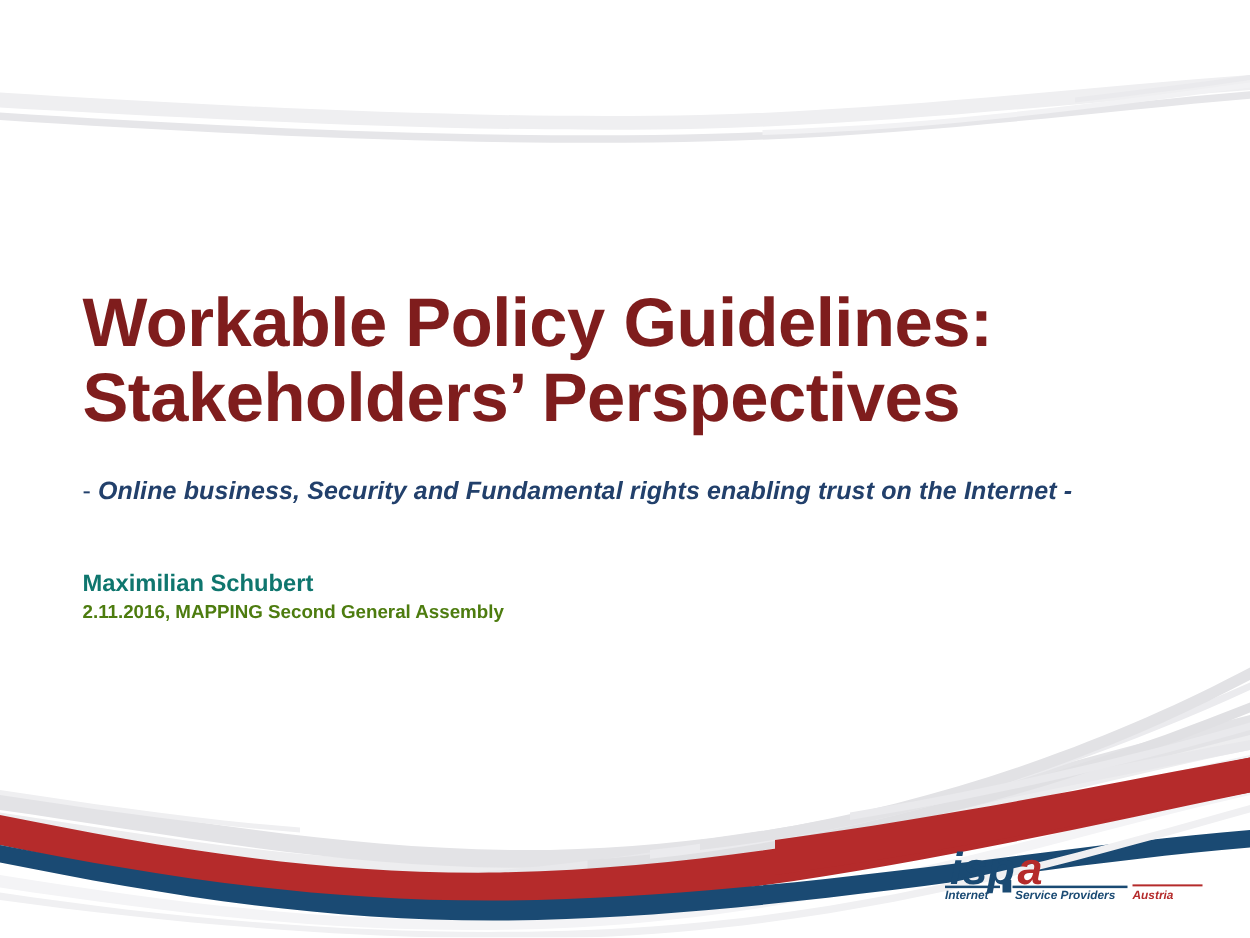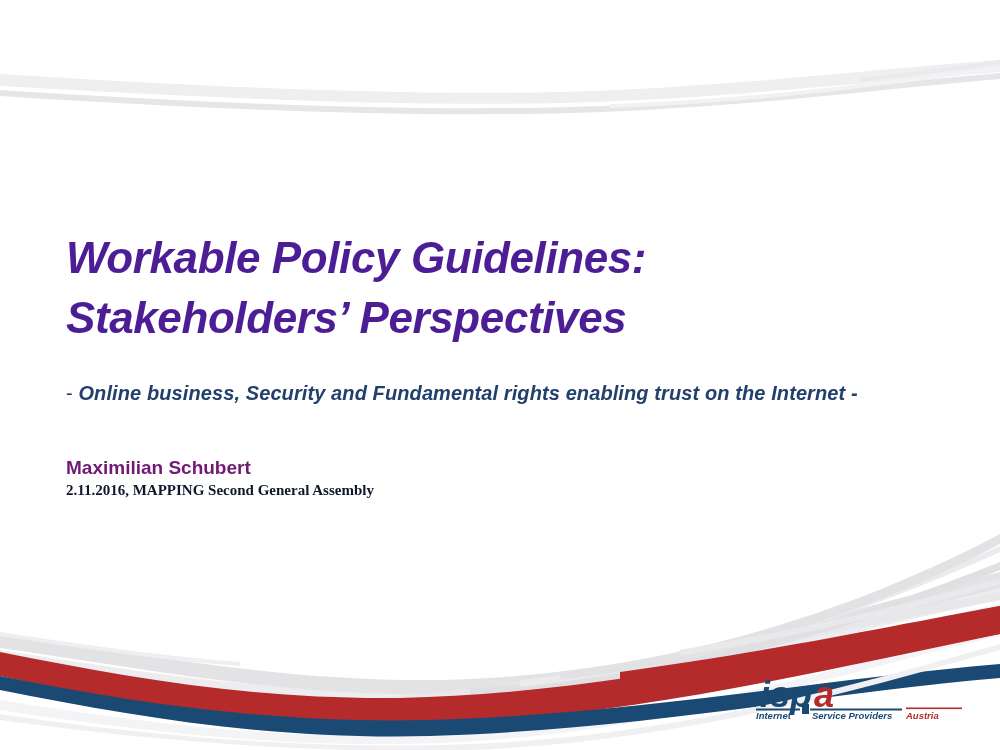--- a/index.html
+++ b/index.html
@@ -31,27 +31,26 @@
   
   .content {
     position: absolute;
     left: 66px;
     top: 228px;
     width: 880px;
   }
 
   .slide-title {
     margin: 0;
-    font-size: 44px;
+    font-size: 55px;
     line-height: 60px;
     font-weight: bold;
     letter-spacing: -0.4px;
-    color: #4c1d95;
+    color: #7f1d1d;
     white-space: pre-line;
-    font-style: italic;
   }
 
   .slide-subtitle {
     margin: 0;
     padding-top: 30px;
     font-size: 20px;
     line-height: 30px;
     font-weight: bold;
     font-style: italic;
     color: #22406B;
@@ -63,29 +62,28 @@
   }
 
   .author-block {
     padding-top: 48px;
   }
   .author-name {
     margin: 0;
     font-size: 19px;
     line-height: 24px;
     font-weight: bold;
-    color: #701a75;
+    color: #0f766e;
   }
   .author-meta {
     margin: 0;
     font-size: 15px;
     line-height: 20px;
     font-weight: bold;
-    color: #0f172a;
-    font-family: Liberation Serif, serif;
+    color: #4d7c0f;
   }
 
   
   .logo {
     position: absolute;
     left: 748px;
     top: 674px;
     width: 222px;
     height: 48px;
   }

